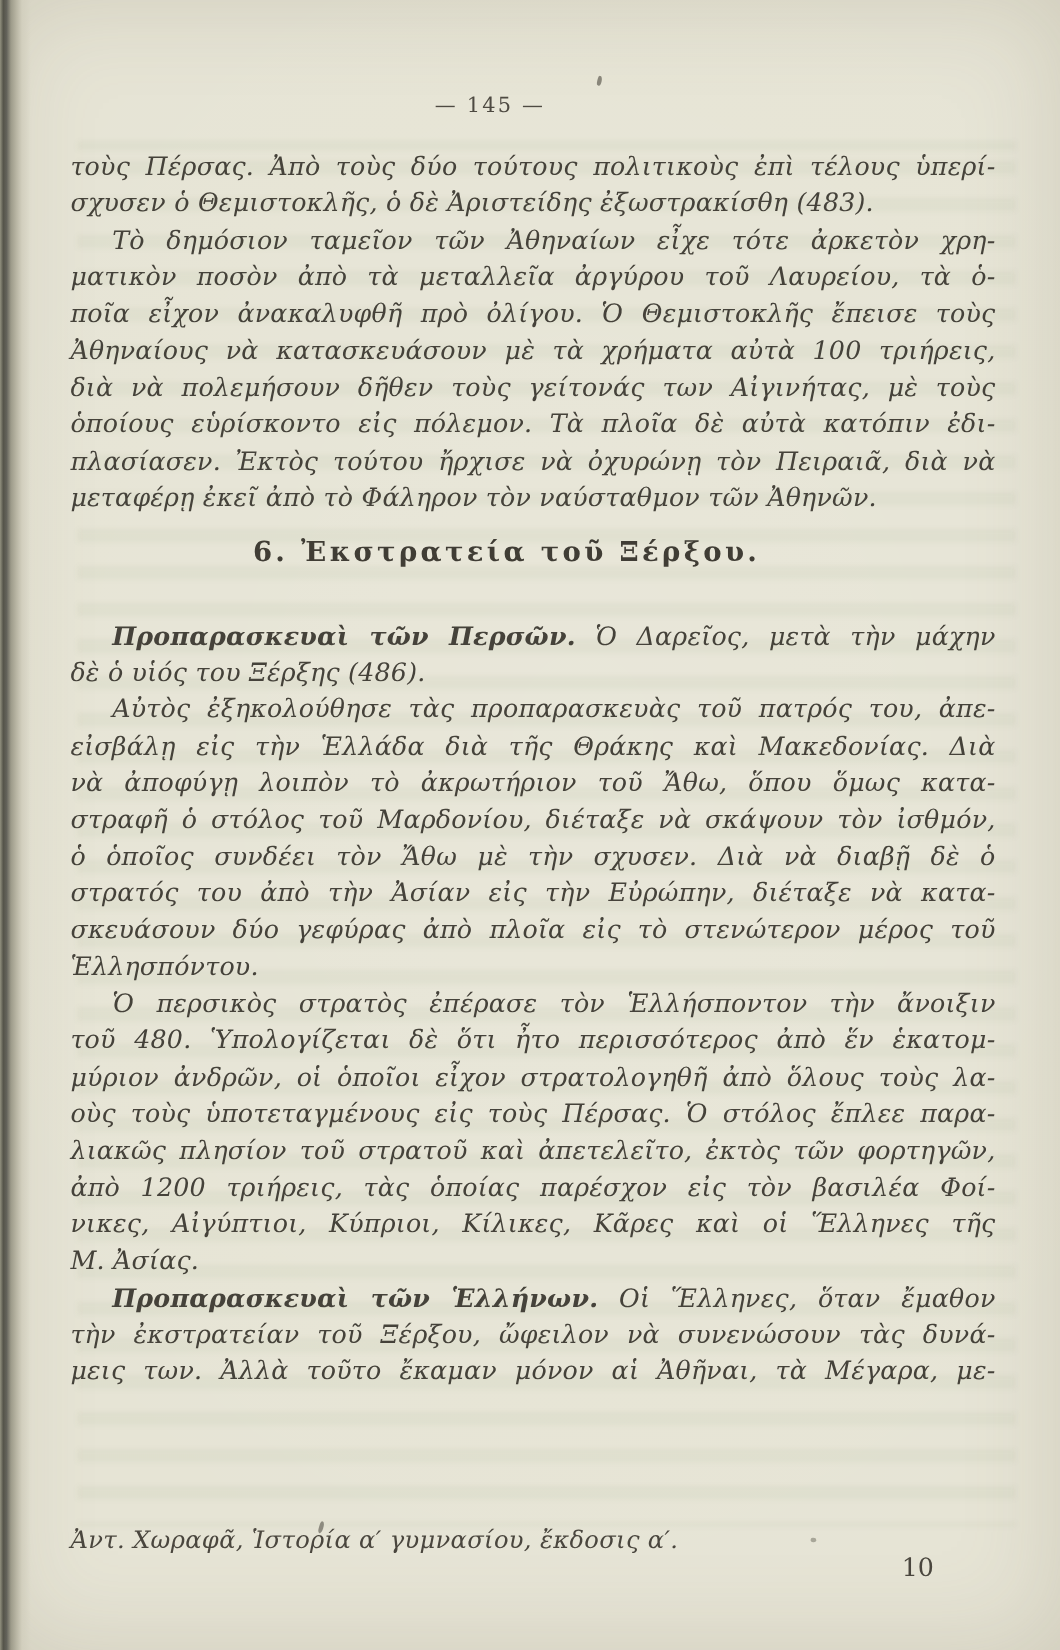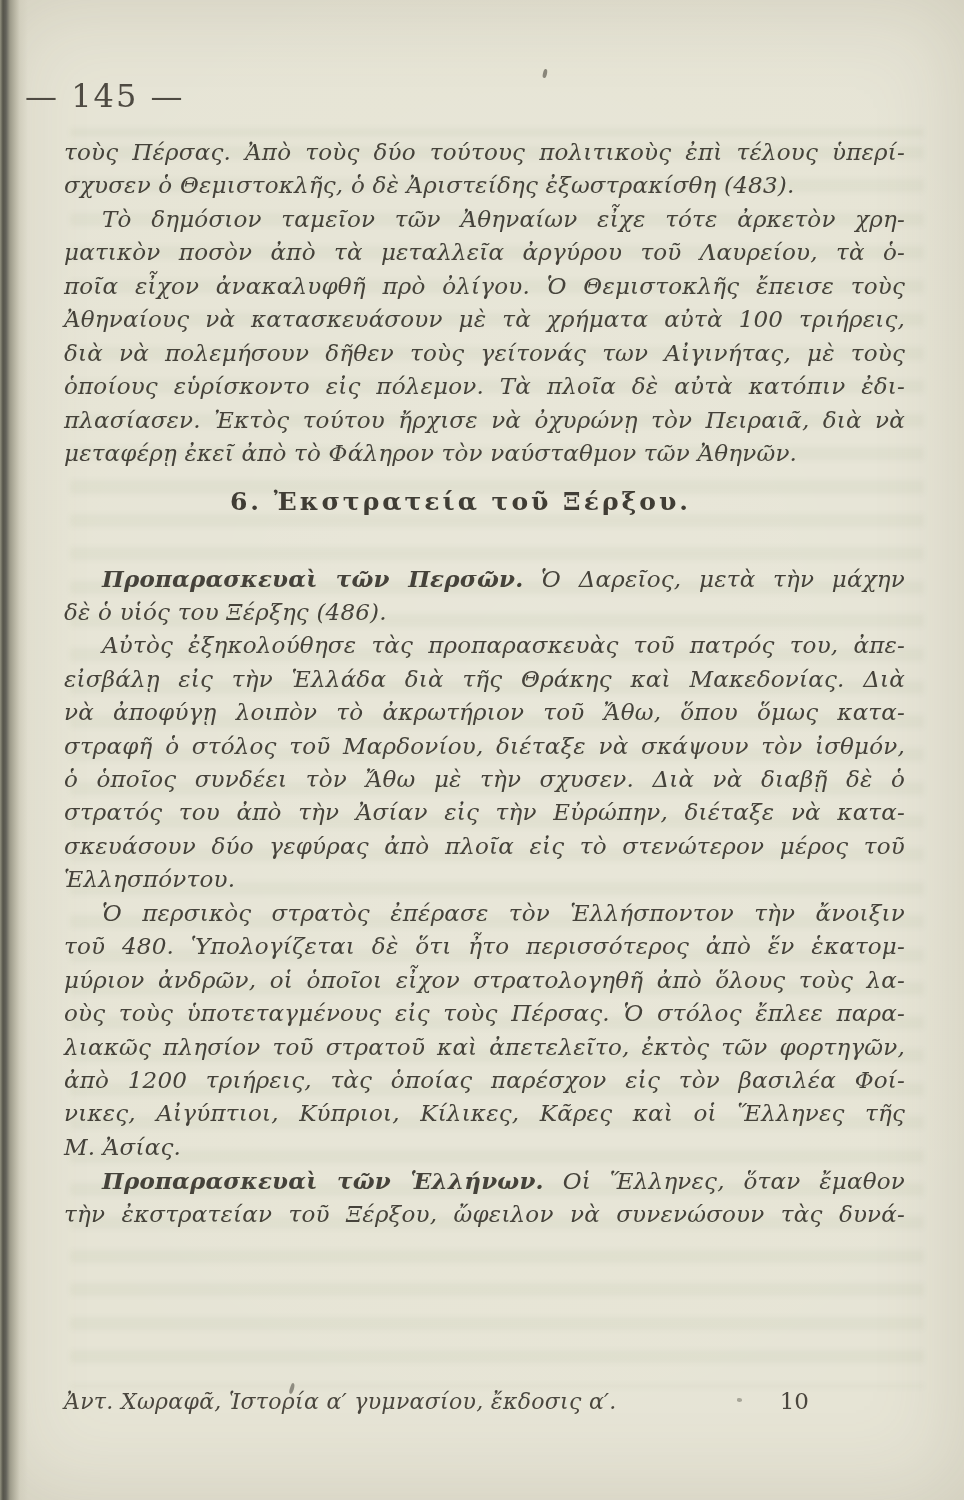--- a/index.html
+++ b/index.html
@@ -43,22 +43,23 @@
   }
   .col {
     position: absolute;
     left: 64px;
     top: 0;
     width: 841px;
     color: var(--ink, #45423a);
   }
   .pageno {
     padding-top: 83px;
+    text-align: center;
     transform: translateX(-39px);
-    font-size: 32px;
+    font-size: 19px;
     line-height: 26px;
     letter-spacing: 2px;
     color: #4e4a42;
   }
   .body-lines { font-size: 23px; font-style: italic; }
   #part1 { margin-top: 27px; }
   #part2 { margin-top: 44px; }
   .line {
     height: 33.45px;
     line-height: 33.45px;
@@ -79,26 +80,27 @@
     font-size: 25px;
     font-weight: bold;
     letter-spacing: 3px;
     color: #403d35;
   }
   .footer {
     position: absolute;
     left: 64px; top: 1388px;
     width: 841px;
     display: flex;
-    align-items: center;
+    align-items: flex-start;
     font-size: 22px;
     color: #4a463e;
+    flex-direction: column;
   }
   .citation { font-style: italic; letter-spacing: 0.3px; }
-  .sig { margin-left: auto; margin-right: 96px; font-size: 23px; font-style: normal; }
+  .sig { margin-left: auto; margin-right: 56px; font-size: 23px; font-style: normal; }
   .speck {
     position: absolute;
     background: #6a675c;
     border-radius: 40% 60% 50% 50%;
     pointer-events: none;
   }
   .speck.s1 { left: 543px; top: 69px;  width: 4px; height: 9px; transform: rotate(14deg); opacity: .75; }
   .speck.s2 { left: 290px; top: 1383px; width: 4px; height: 11px; transform: rotate(18deg); opacity: .7; }
   .speck.s3 { left: 737px; top: 1398px; width: 5px; height: 4px; opacity: .5; }
 </style>
@@ -141,20 +143,21 @@
         <div class="line indent">Ὁ περσικὸς στρατὸς ἐπέρασε τὸν Ἑλλήσποντον τὴν ἄνοιξιν</div>
         <div class="line">τοῦ 480. Ὑπολογίζεται δὲ ὅτι ἦτο περισσότερος ἀπὸ ἕν ἑκατομ-</div>
         <div class="line">μύριον ἀνδρῶν, οἱ ὁποῖοι εἶχον στρατολογηθῆ ἀπὸ ὅλους τοὺς λα-</div>
         <div class="line">οὺς τοὺς ὑποτεταγμένους εἰς τοὺς Πέρσας. Ὁ στόλος ἔπλεε παρα-</div>
         <div class="line">λιακῶς πλησίον τοῦ στρατοῦ καὶ ἀπετελεῖτο, ἐκτὸς τῶν φορτηγῶν,</div>
         <div class="line">ἀπὸ 1200 τριήρεις, τὰς ὁποίας παρέσχον εἰς τὸν βασιλέα Φοί-</div>
         <div class="line">νικες, Αἰγύπτιοι, Κύπριοι, Κίλικες, Κᾶρες καὶ οἱ Ἕλληνες τῆς</div>
         <div class="line left">Μ. Ἀσίας.</div>
         <div class="line indent"><span class="lead">Προπαρασκευαὶ τῶν Ἑλλήνων.</span> Οἱ Ἕλληνες, ὅταν ἔμαθον</div>
         <div class="line">τὴν ἐκστρατείαν τοῦ Ξέρξου, ὤφειλον νὰ συνενώσουν τὰς δυνά-</div>
+        <div class="line">μεις των. Ἀλλὰ τοῦτο ἔκαμαν μόνον αἱ Ἀθῆναι, τὰ Μέγαρα, με-</div>
       </div>
   </div>
 
   <div class="footer">
     <span class="citation">Ἀντ. Χωραφᾶ, Ἱστορία α′ γυμνασίου, ἔκδοσις α′.</span>
     <span class="sig">10</span>
   </div>
 
   <div class="speck s1"></div>
   <div class="speck s2"></div>

